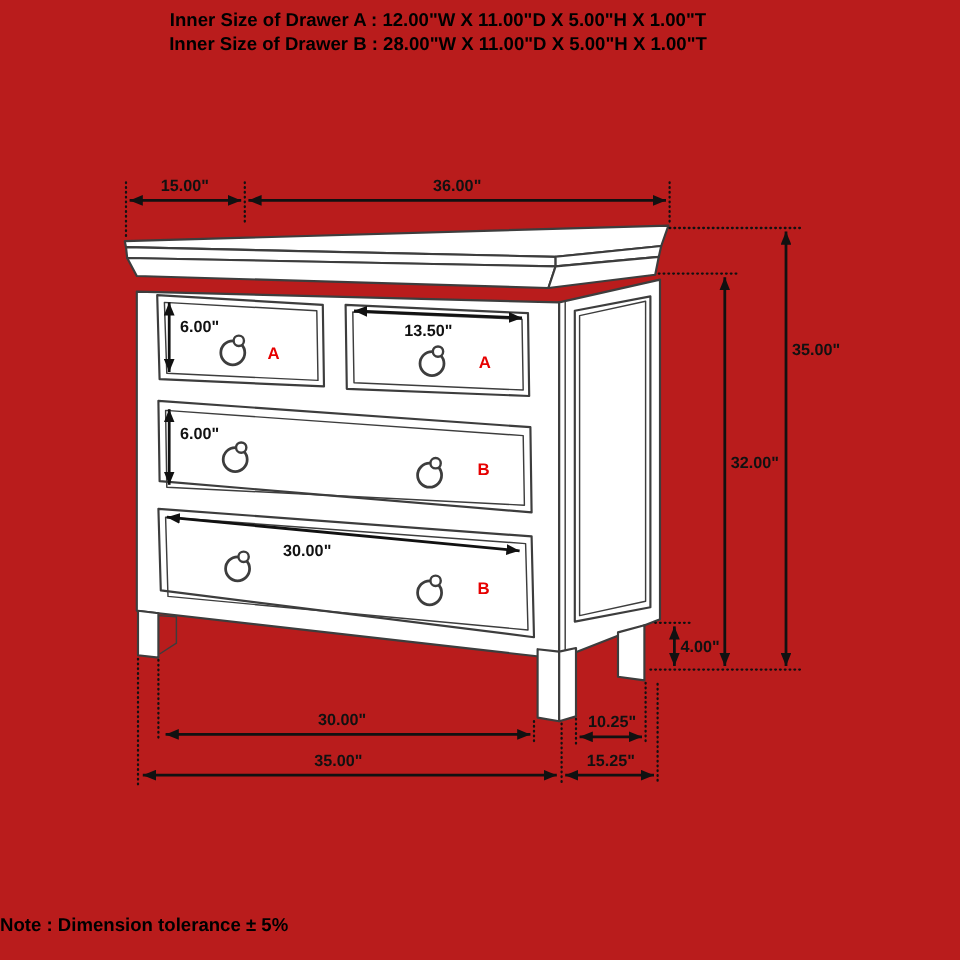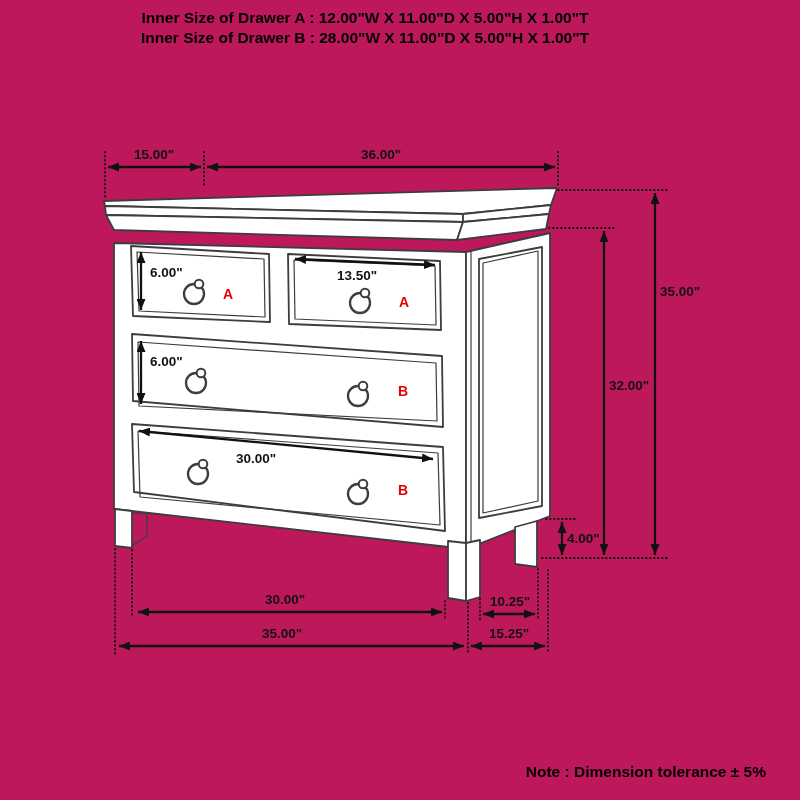--- a/index.html
+++ b/index.html
@@ -2,29 +2,29 @@
 <html style="--line: #3d3d3d; --dim: #111111; --red: #e60000;"><head>
 <meta charset="utf-8">
 <style>
   :root{
     --line:#3d3d3d;
     --dim:#111111;
     --red:#e60000;
   }
   html,body{margin:0;padding:0;background:#ffffff;}
   .stage{
-    position:relative;width:800px;height:800px;background:#be185d;overflow:hidden;
+    position:relative;width:800px;height:800px;background:#b91c1c;overflow:hidden;
     font-family:"Liberation Sans", sans-serif;
   }
   .hdr{
     position:absolute;top:8px;left:0;width:730px;text-align:center;
     font-size:15.5px;font-weight:bold;color:#000;line-height:20px;white-space:pre;
   }
   .ftr{
-    position:absolute;top:763px;left:0;width:766px;text-align:right;
+    position:absolute;top:763px;left:0;width:766px;text-align:left;
     font-size:15.5px;font-weight:bold;color:#000;
   }
   svg{position:absolute;top:0;left:0;}
   .art{stroke:var(--line);stroke-width:1.8;fill:none;stroke-linejoin:round;stroke-linecap:round;}
   .artfill{stroke:var(--line);stroke-width:1.8;fill:#ffffff;stroke-linejoin:round;}
   .thin{stroke:var(--line);stroke-width:1.2;fill:none;stroke-linejoin:round;}
   .dimline{stroke:var(--dim);stroke-width:2.3;fill:none;}
   .dot{stroke:var(--dim);stroke-width:1.9;fill:none;stroke-dasharray:0.6 3.4;stroke-linecap:round;}
   .dimtxt{font-family:"Liberation Sans",sans-serif;font-size:13.5px;font-weight:bold;fill:var(--dim);}
   .mid{text-anchor:middle;}

